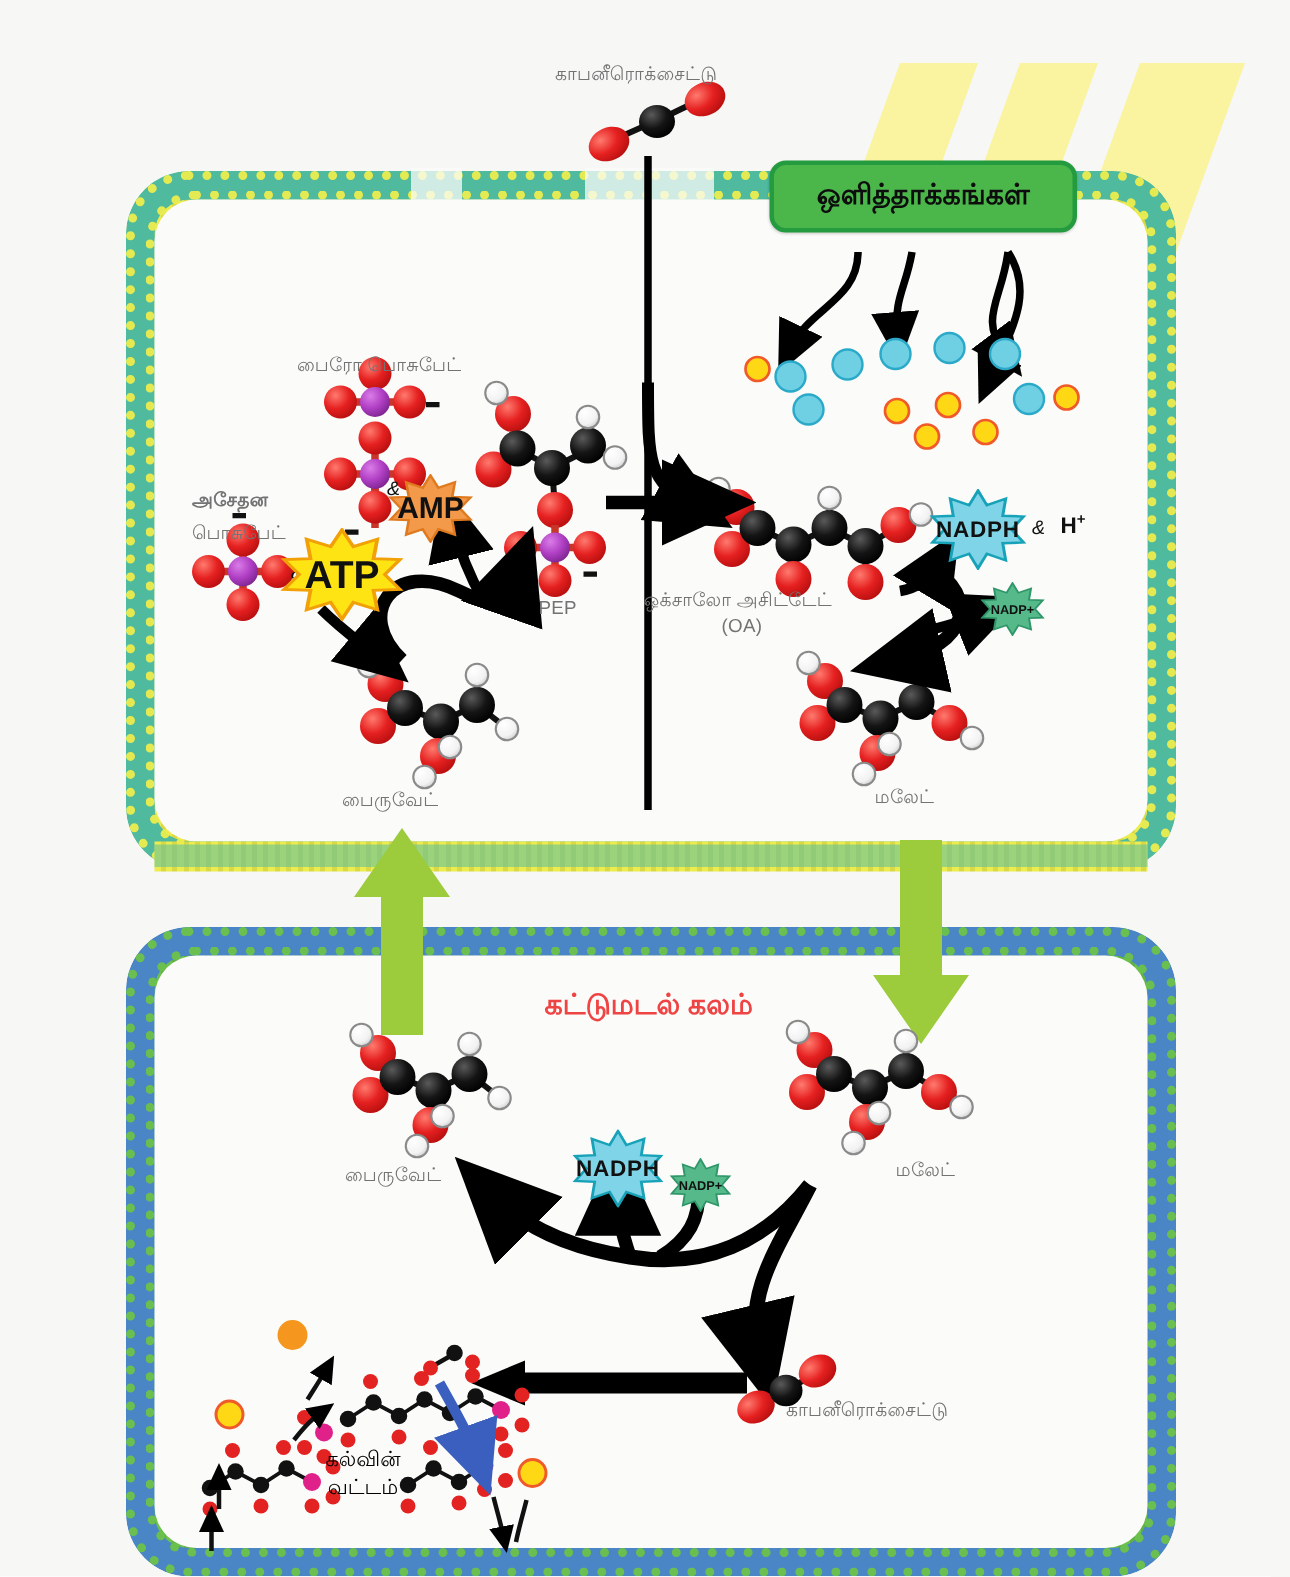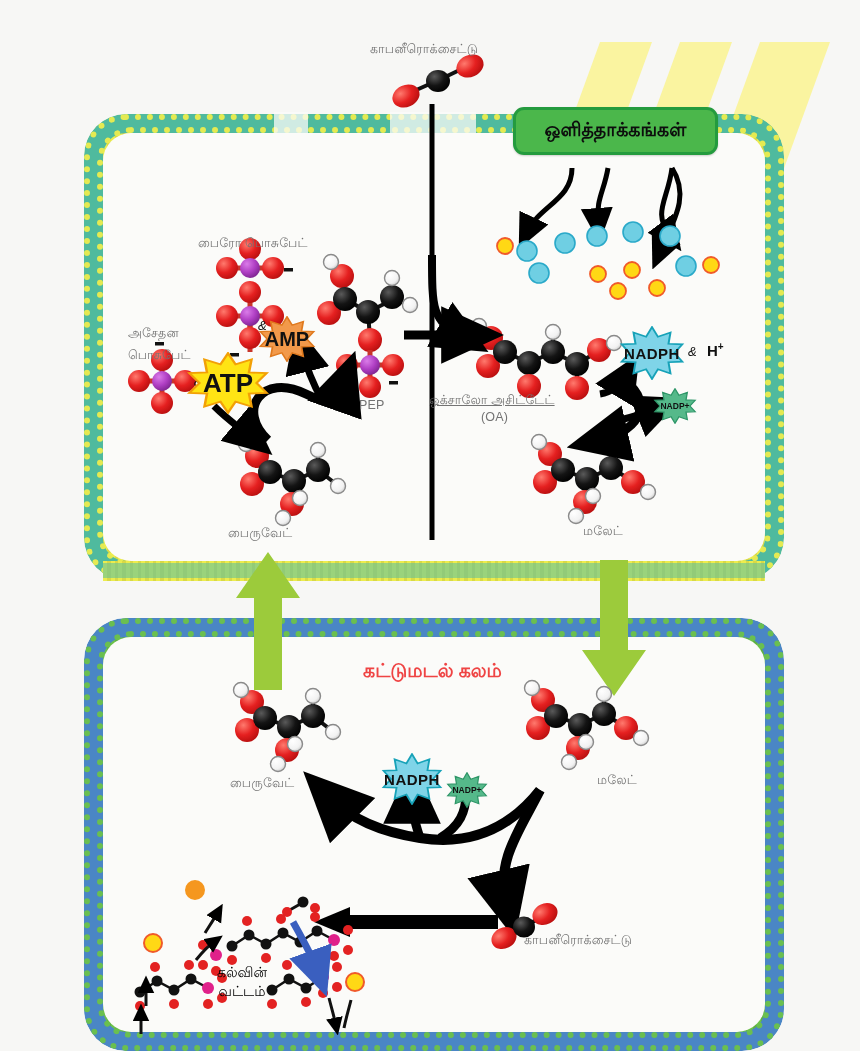--- a/index.html
+++ b/index.html
@@ -513,26 +513,26 @@
 
   <div class="burst nadpp" style="left:446px;top:772px;width:42px;height:36px;">
     <svg viewBox="0 0 100 100" preserveAspectRatio="none">
         <polygon fill="#55b98a" stroke="#2e9668" stroke-width="3" points="50,2 59,20 78,12 75,33 96,34 84,50 96,66 75,67 78,88 59,80 50,98 41,80 22,88 25,67 4,66 16,50 4,34 25,33 22,12 41,20"></polygon>
       </svg>
     <span>NADP+</span>
   </div>
 
   <div class="lbl" style="left:370px;top:42px;">காபனீரொக்சைட்டு</div>
   <div class="lbl" style="left:198px;top:236px;">பைரோ பொசுபேட்</div>
-  <div class="lbl" style="left:128px;top:326px;">அசேதன</div>
+  <div class="lbl" style="left:128px;top:326px;font-weight:bold;">அசேதன</div>
   <div class="lbl" style="left:128px;top:348px;">பொசுபேட்</div>
   <div class="amper" style="left:194px;top:374px;">&amp;</div>
   <div class="amper" style="left:258px;top:318px;">&amp;</div>
   <div class="lbl lbl-b" style="left:359px;top:398px;">PEP</div>
-  <div class="lbl" style="left:429px;top:393px;text-decoration:underline;">ஒக்சாலோ அசிட்டேட்</div>
+  <div class="lbl" style="left:429px;top:393px;">ஒக்சாலோ அசிட்டேட்</div>
   <div class="lbl" style="left:481px;top:410px;">(OA)</div>
   <div class="amper" style="left:688px;top:344px;">&amp;</div>
   <div class="hplus" style="left:707px;top:341px;">
     <span>H</span><sup style="font-size:10px;">+</sup>
   </div>
   <div class="lbl" style="left:228px;top:526px;">பைருவேட்</div>
   <div class="lbl" style="left:583px;top:524px;">மலேட்</div>
 
   <div class="celllbl teal" style="left:363px;top:660px;">கட்டுமடல் கலம்</div>
   <div class="lbl" style="left:230px;top:776px;">பைருவேட்</div>

